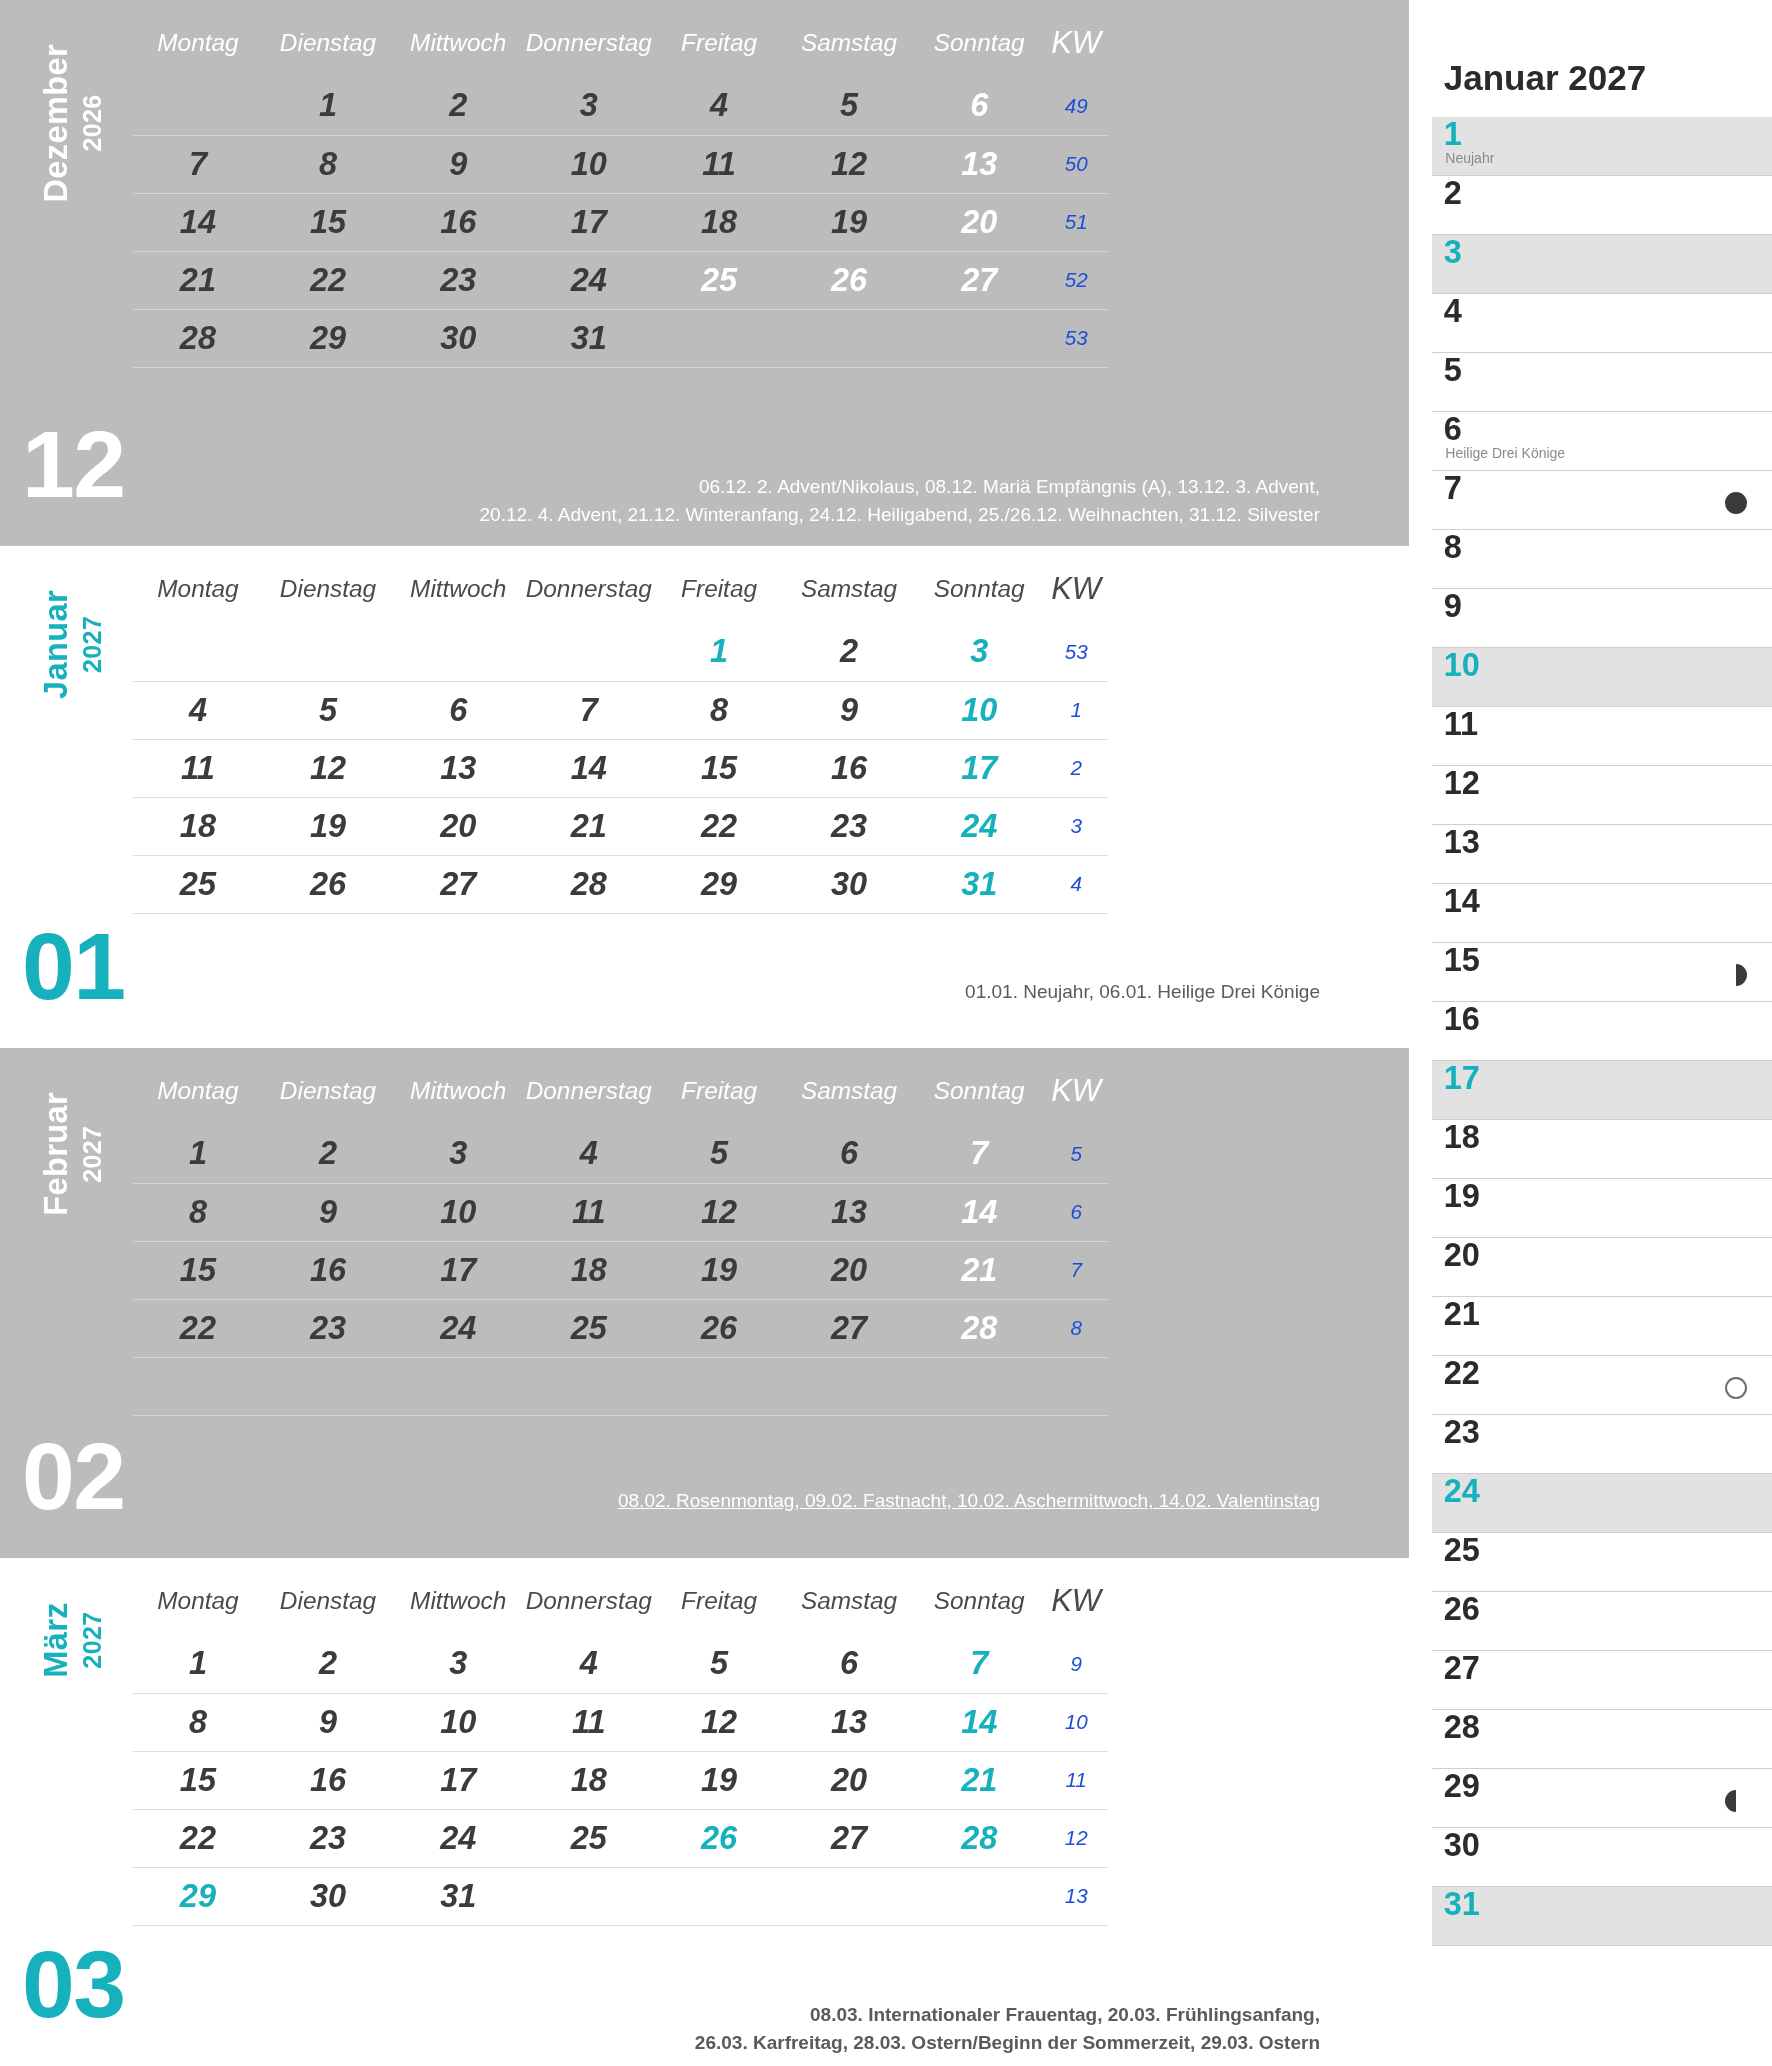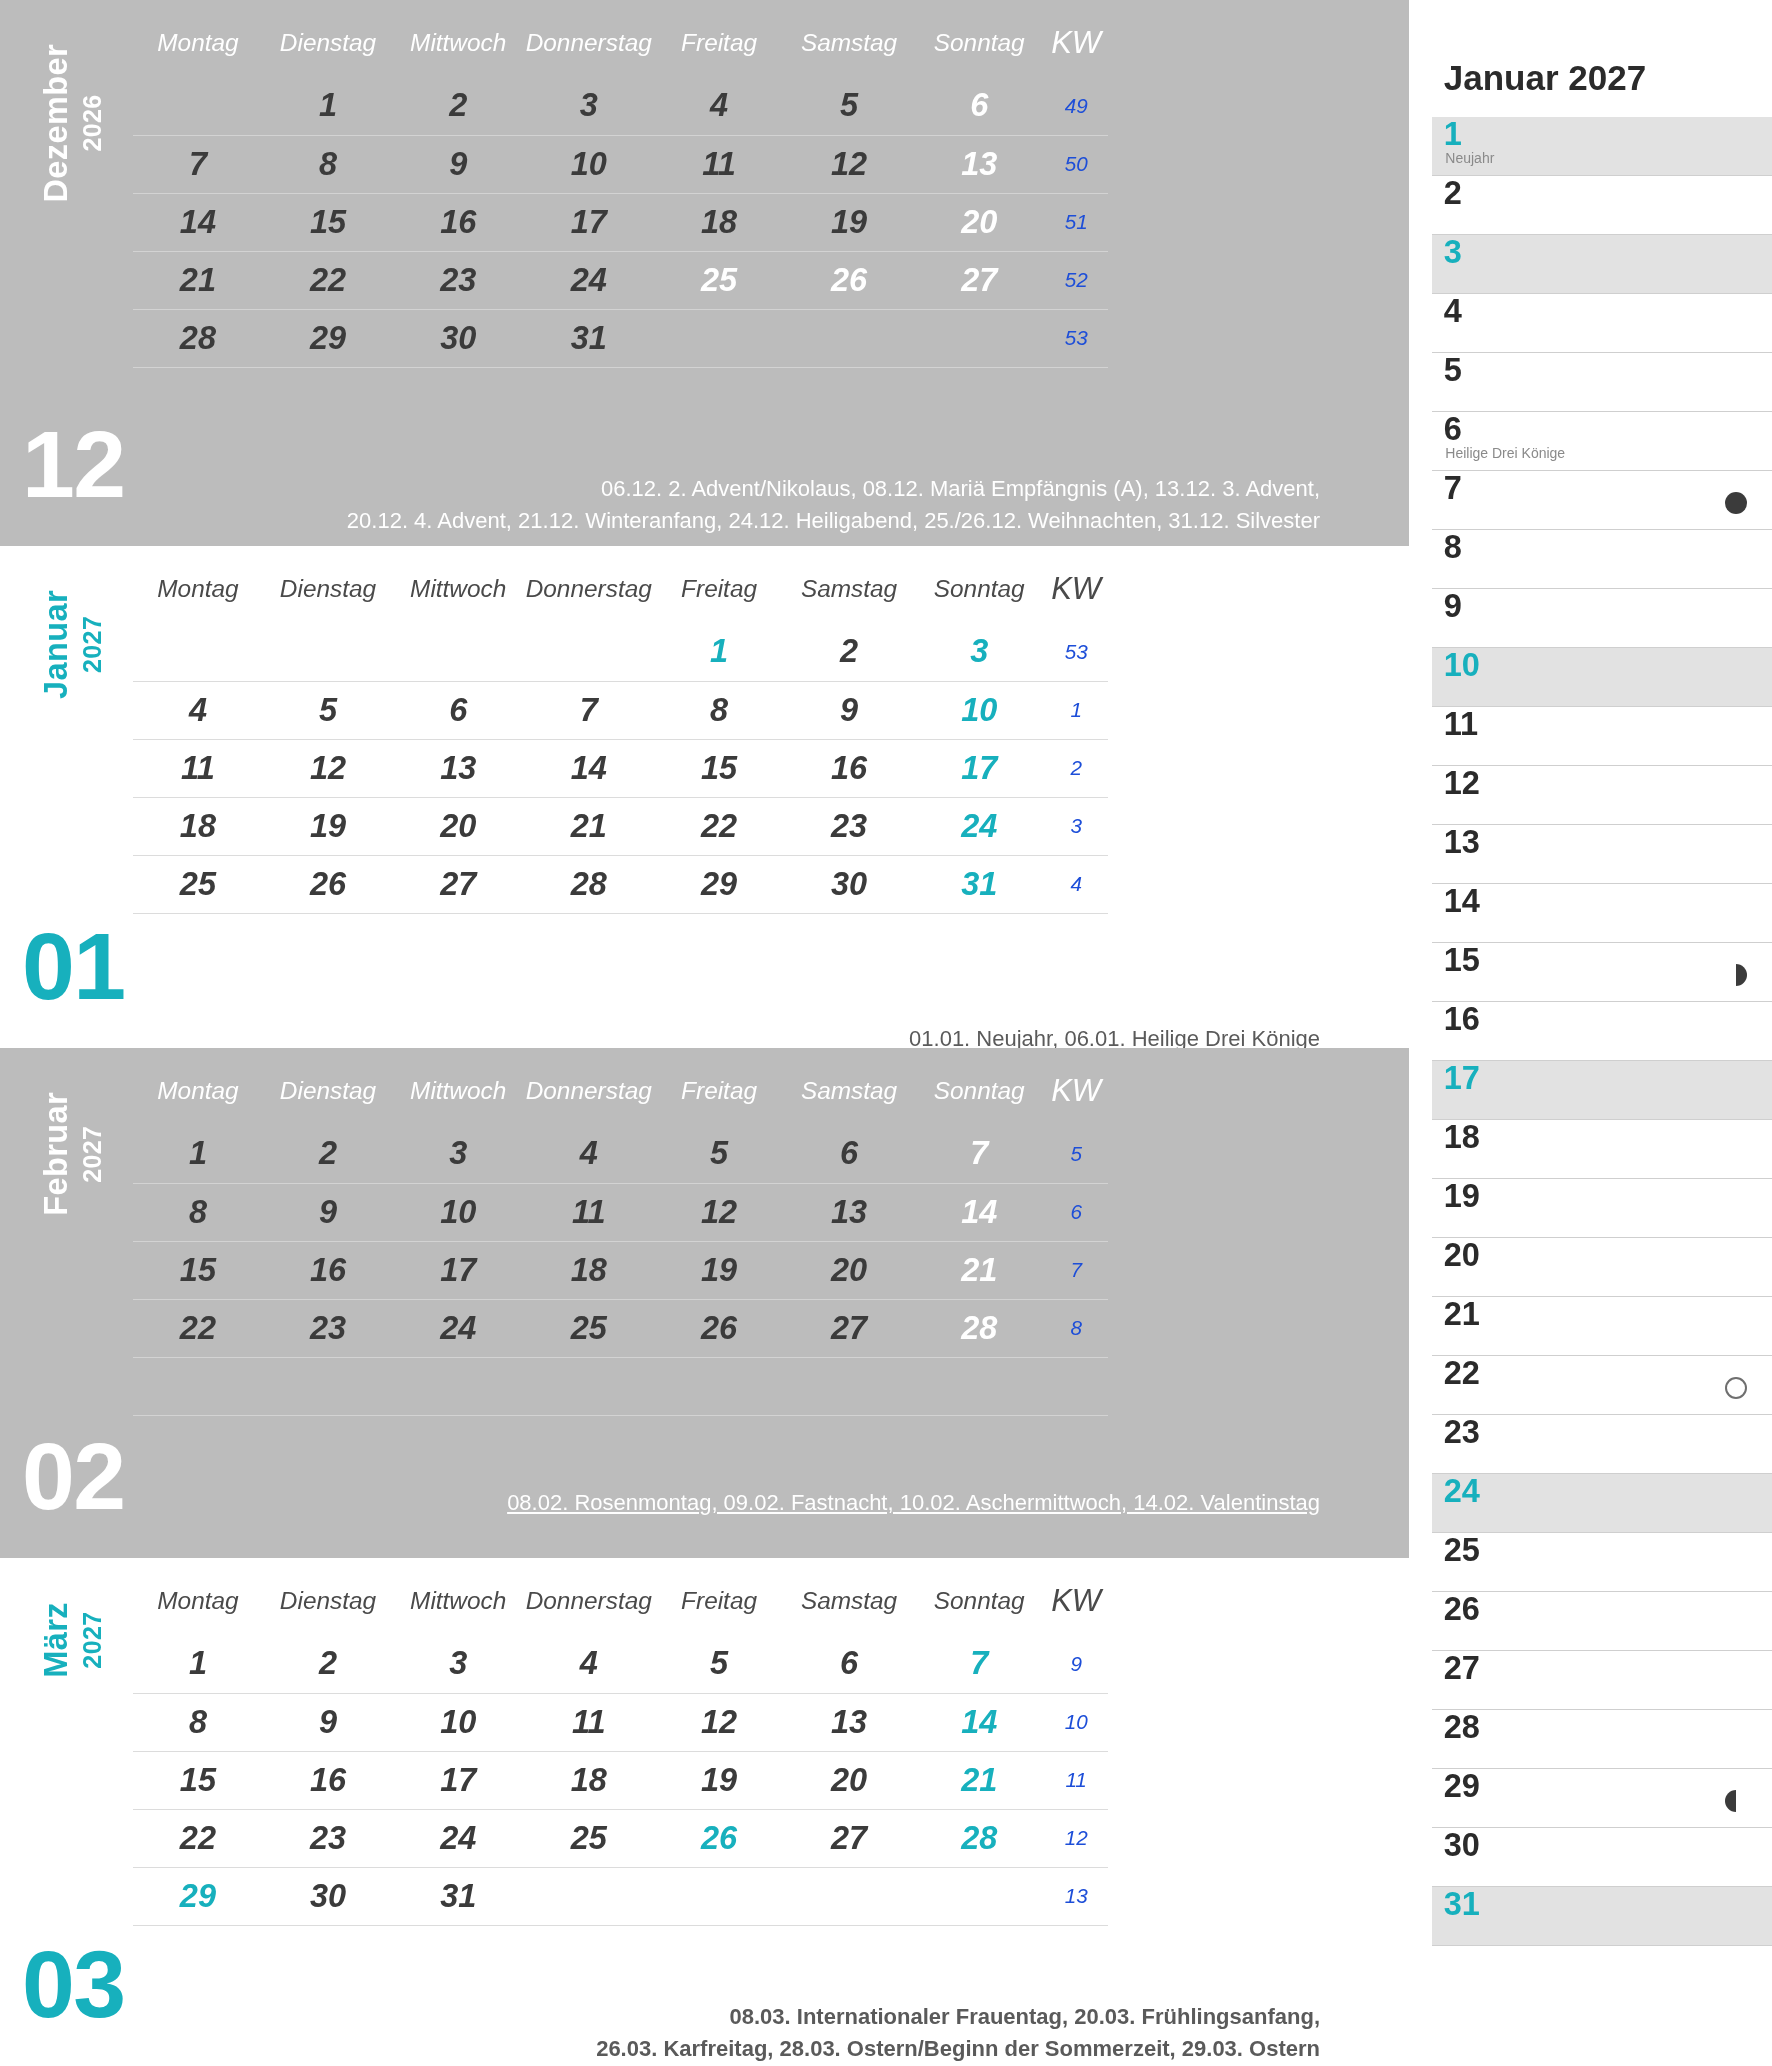--- a/index.html
+++ b/index.html
@@ -99,21 +99,21 @@
   .grey table.cal td.hol { color: #ffffff; }
   .white table.cal td.sun { color: #17b0bd; }
   .white table.cal td.hol { color: #17b0bd; }
   table.cal td.empty { color: transparent; }
 
   .notes {
     position: absolute;
     right: 89px;
     width: 1019px;
     text-align: right;
-    font-size: 22px;
+    font-size: 19px;
     line-height: 1.45;
   }
   .grey .notes { color: #ffffff; }
   .white .notes { color: #5a5a5a; }
 
   
   col.day { width: 131px; }
   col.kwc { width: 64px; }
 
   
@@ -330,21 +330,21 @@
               <td class="">26</td>
               <td class="">27</td>
               <td class="">28</td>
               <td class="">29</td>
               <td class="">30</td>
               <td class="sun">31</td>
               <td class="kw">4</td>
             </tr>
           </tbody>
         </table>
-        <div class="notes" style="top: 432px; margin-top: 45px;">01.01. Neujahr, 06.01. Heilige Drei Könige</div>
+        <div class="notes" style="top: 432px;">01.01. Neujahr, 06.01. Heilige Drei Könige</div>
       </div>
       <div class="month grey" style="height: 510px;">
         <div class="m-side">
           <div class="m-name">Februar<span class="m-year"><br>2027</span></div>
           <div class="m-num">02</div>
         </div>
         <table class="cal">
           <colgroup>
             <col class="day">
             <col class="day">

